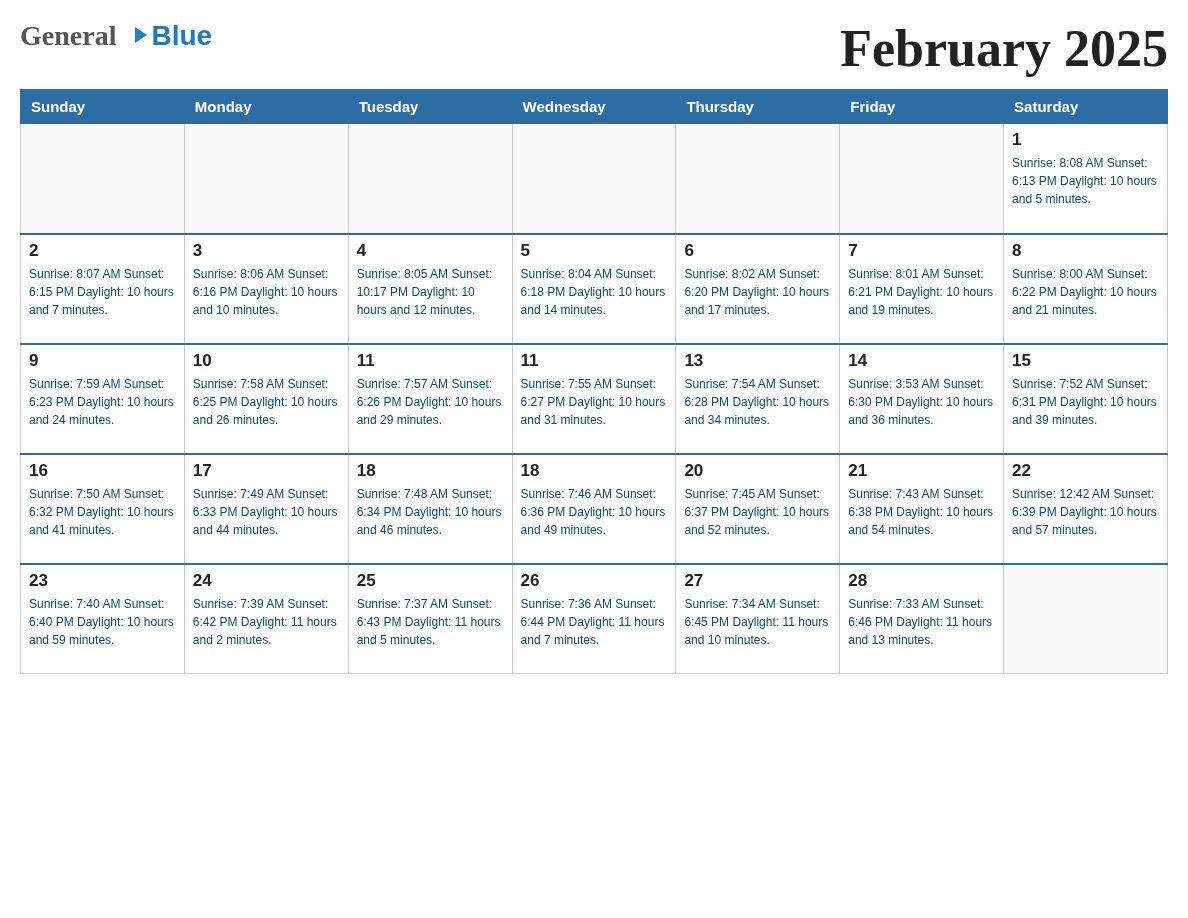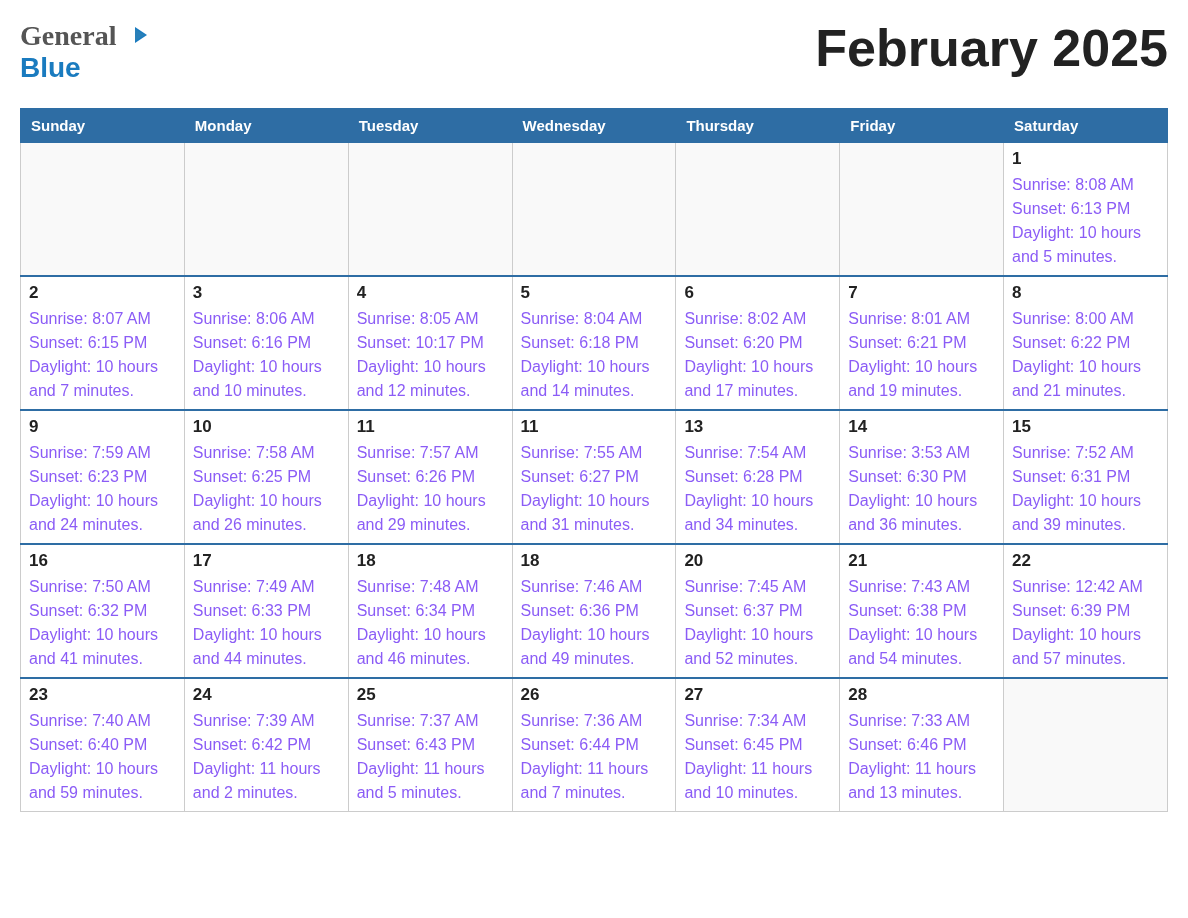--- a/index.html
+++ b/index.html
@@ -11,36 +11,37 @@
       min-height: 918px;
     }
     .header {
       display: flex;
       justify-content: space-between;
       align-items: flex-start;
       margin-bottom: 10px;
     }
     .title-section {
       text-align: right;
+      font-family: Liberation Serif, serif;
     }
     .main-title {
       font-size: 52px;
       font-weight: bold;
       color: #222;
       line-height: 1.1;
     }
     .subtitle {
       font-size: 22px;
       color: #444;
       margin-top: 4px;
     }
     .calendar {
       width: 100%;
       border-collapse: collapse;
-      margin-top: 24px;
+      margin-top: 12px;
     }
     .calendar th {
       background: #2e6da4;
       color: #fff;
       font-size: 15px;
       font-weight: bold;
       padding: 8px 10px;
       text-align: left;
       border: 1px solid #2e6da4;
     }
@@ -52,33 +53,32 @@
       min-height: 110px;
       height: 110px;
     }
     .day-number {
       font-size: 17px;
       font-weight: bold;
       color: #222;
       margin-bottom: 4px;
     }
     .day-info {
-      font-size: 16px;
-      color: #8b5cf6;
+      font-size: 12px;
+      color: #0c4a6e;
       line-height: 1.5;
     }
     .empty-cell {
       background: #f9f9f9;
     }
     .row-divider td {
       border-top: 2px solid #2e6da4;
     }
     .logo-block {
       display: flex;
-      flex-direction: column;
       line-height: 1.15;
     }
     .logo-top-row {
       display: flex;
       align-items: center;
       gap: 0;
     }
   </style>
 </head>
 <body>

